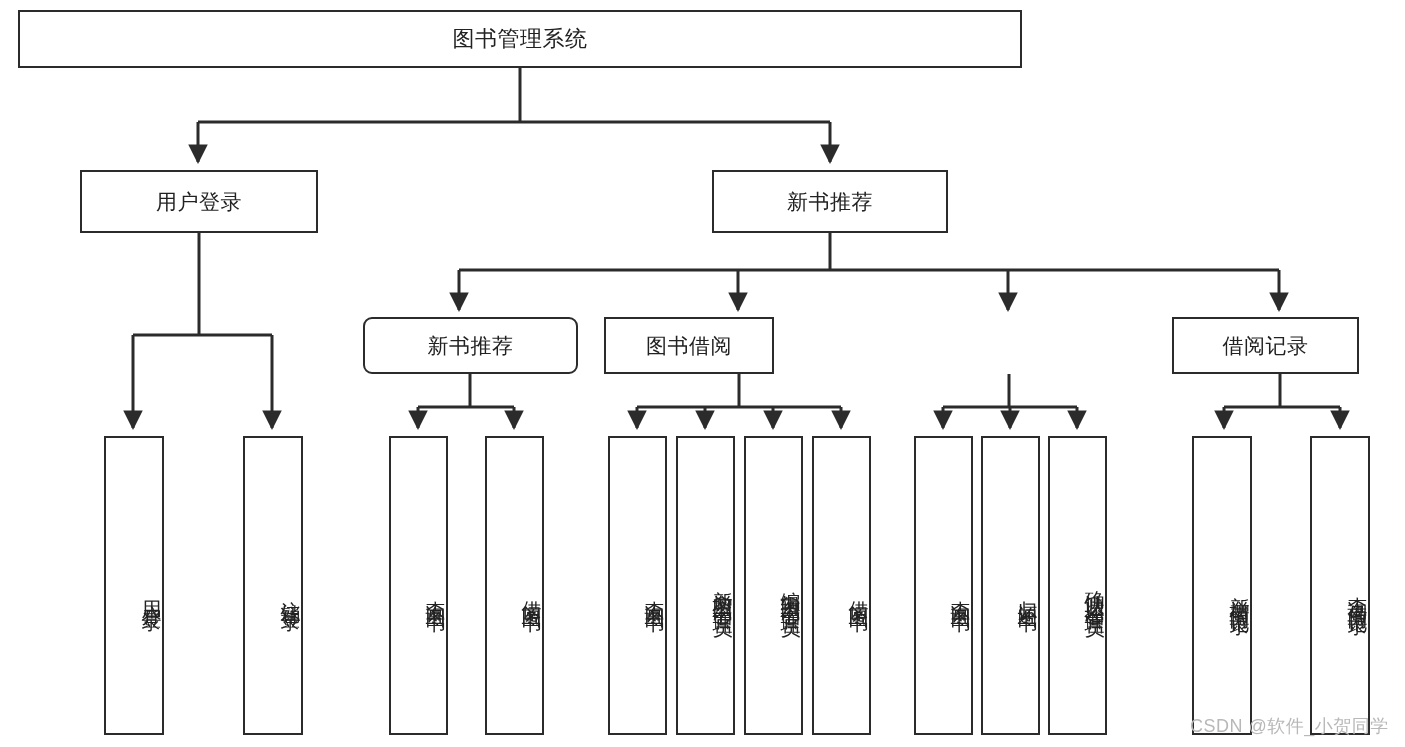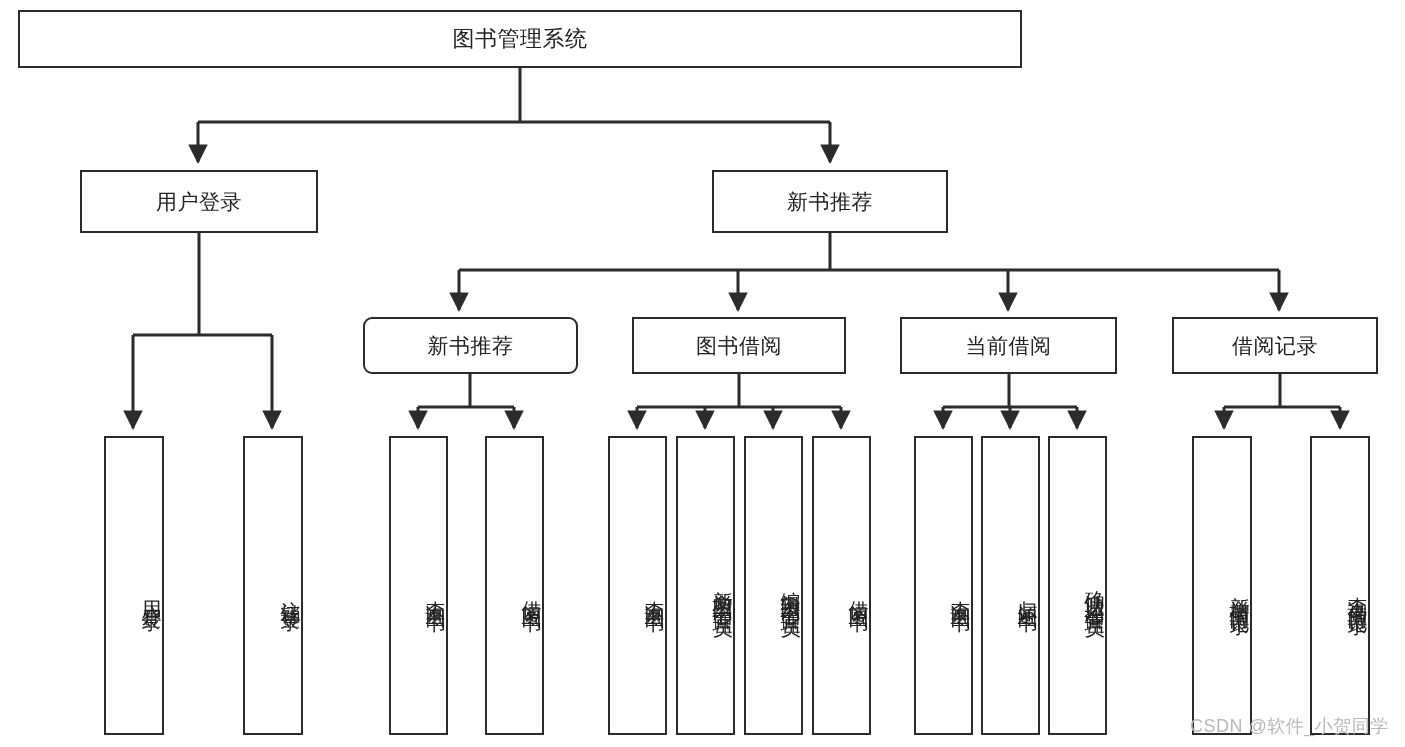--- a/index.html
+++ b/index.html
@@ -124,27 +124,24 @@
   <div class="node h" style="left:80px; top:170px; width:238px; height:63px;">
     <span>用户登录</span>
   </div>
   <div class="node h" style="left:712px; top:170px; width:236px; height:63px;">
     <span>新书推荐</span>
   </div>
 
   <div class="node h" style="left:363px; top:317px; width:215px; height:57px;border-radius:9px;">
     <span>新书推荐</span>
   </div>
-  <div class="node h" style="left:632px; top:317px; width:214px; height:57px;">
+  <div class="node h" style="left:604px; top:317px; width:170px; height:57px;">
     <span>图书借阅</span>
   </div>
-  <div class="node h" style="left:900px; top:317px; width:217px; height:57px;">
-    <span>当前借阅</span>
-  </div>
-  <div class="node h" style="left:1172px; top:317px; width:206px; height:57px;">
+  <div class="node h" style="left:1172px; top:317px; width:187px; height:57px;">
     <span>借阅记录</span>
   </div>
 
   <div class="node v" style="left:104px; top:436px; width:60px; height:299px;">
     <span>用户登录</span>
   </div>
   <div class="node v" style="left:243px; top:436px; width:60px; height:299px;">
     <span>注销登录</span>
   </div>
 

